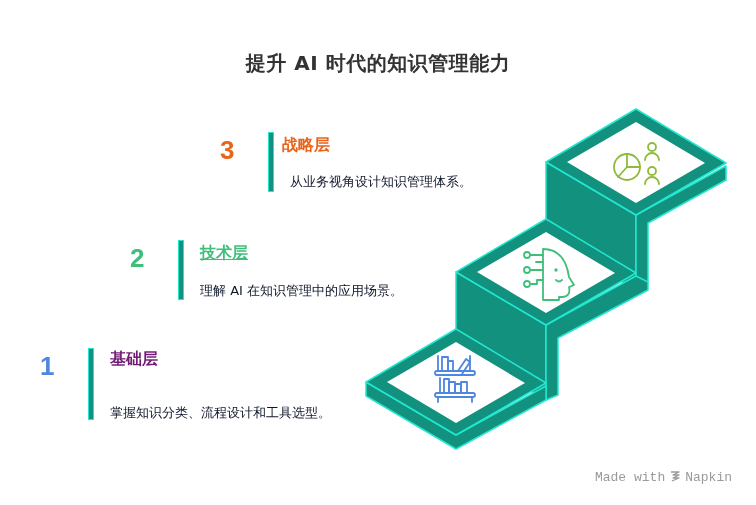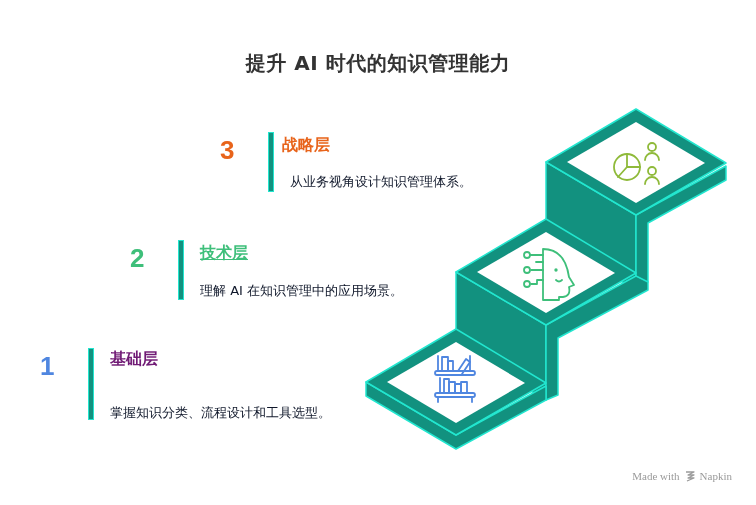--- a/index.html
+++ b/index.html
@@ -4,21 +4,21 @@
 <style>
   html,body{margin:0;padding:0;background:#ffffff;}
   body{width:756px;height:505px;position:relative;overflow:hidden;font-family:"DejaVu Sans","Liberation Sans",sans-serif;}
   .title{position:absolute;left:0;width:756px;top:50px;text-align:center;font-size:20px;font-weight:bold;color:#333333;letter-spacing:0.5px;}
   .level{position:absolute;}
   .num{position:absolute;font-size:26px;font-weight:bold;font-family:"Liberation Sans","DejaVu Sans",sans-serif;}
   .bar{position:absolute;width:4px;background:#12917f;border:1px solid #22e6cf;}
   .lname{position:absolute;font-size:16px;font-weight:bold;white-space:nowrap;}
   .ldesc{position:absolute;font-size:13px;color:#0f172a;line-height:19px;}
   .stairs{position:absolute;left:0;top:0;}
-  .footer{position:absolute;right:24px;top:470px;font-size:11px;color:#9a9a9a;display:flex;gap:4px;font-family:Liberation Serif, serif;}
+  .footer{position:absolute;right:24px;top:470px;font-size:13px;color:#9a9a9a;display:flex;gap:4px;font-family:Liberation Mono, monospace;}
 </style>
 </head>
 <body>
 
 <div class="title">提升 AI 时代的知识管理能力</div>
 
 <div class="level">
   <div class="num" style="left:220px;top:135px;color:#e8641b;">3</div>
   <div class="bar" style="left:268px;top:132px;height:58px;"></div>
   <div class="lname" style="left:282px;top:135px;color:#e8641b;">战略层</div>

